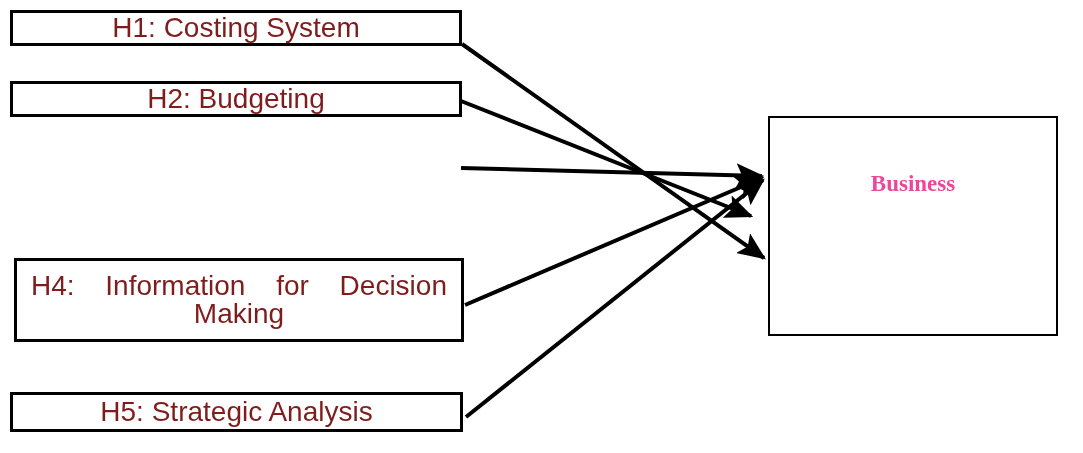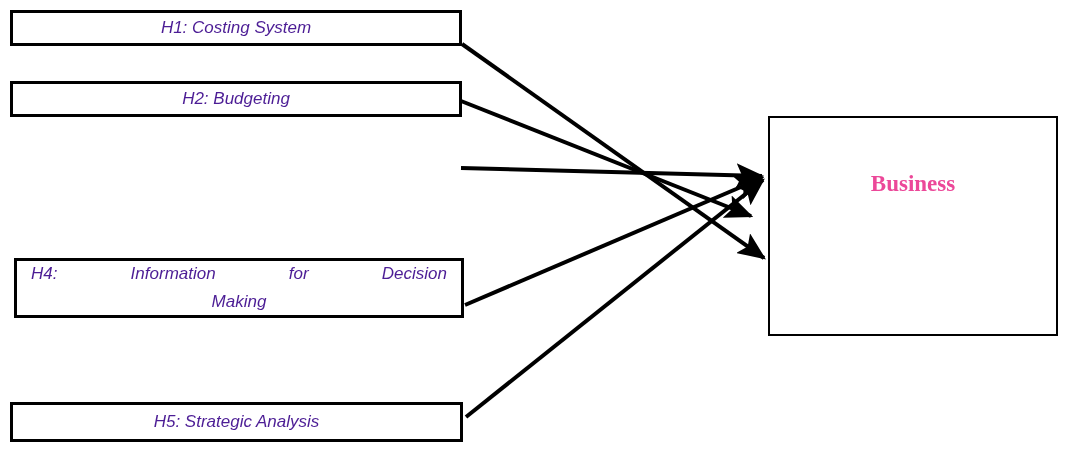--- a/index.html
+++ b/index.html
@@ -20,27 +20,26 @@
     box-sizing: border-box;
     border: 3px solid #000000;
     background: #ffffff;
     display: flex;
     flex-direction: column;
     justify-content: center;
     z-index: 3;
   }
   .node-label {
     font-family: "Liberation Sans", sans-serif;
-    font-size: 17px;
+    font-size: 28px;
     line-height: 28px;
-    color: #4c1d95;
+    color: #7f1d1d;
     text-align: center;
     padding: 0 8px;
     white-space: nowrap;
-    font-style: italic;
   }
   .node-label.justified {
     text-align: justify;
     text-align-last: justify;
     white-space: normal;
     padding: 0 14px;
   }
   .node-label.second-line {
     text-align-last: center;
     white-space: nowrap;
@@ -97,26 +96,26 @@
 
   <div class="node-box" id="box-h1" style="left: 10px; top: 10px; width: 452px; height: 36px;">
     <div class="node-label">H1: Costing System</div>
   </div>
 
   <div class="node-box" id="box-h2" style="left: 10px; top: 81px; width: 452px; height: 36px;">
     <div class="node-label">H2: Budgeting</div>
   </div>
 
 
-  <div class="node-box" id="box-h4" style="left: 14px; top: 258px; width: 450px; height: 60px;">
+  <div class="node-box" id="box-h4" style="left: 14px; top: 258px; width: 450px; height: 84px;">
     <div class="node-label justified">H4:    Information    for    Decision</div>
     <div class="node-label second-line">Making</div>
   </div>
 
-  <div class="node-box" id="box-h5" style="left: 10px; top: 402px; width: 453px; height: 40px;">
+  <div class="node-box" id="box-h5" style="left: 10px; top: 392px; width: 453px; height: 40px;">
     <div class="node-label">H5: Strategic Analysis</div>
   </div>
 
   <div class="outcome-box" id="box-outcome" style="left: 768px; top: 116px; width: 290px; height: 220px;">
     <div class="outcome-label">
       <span>Business</span><br>
       <br>
       <br>
     </div>
   </div>

